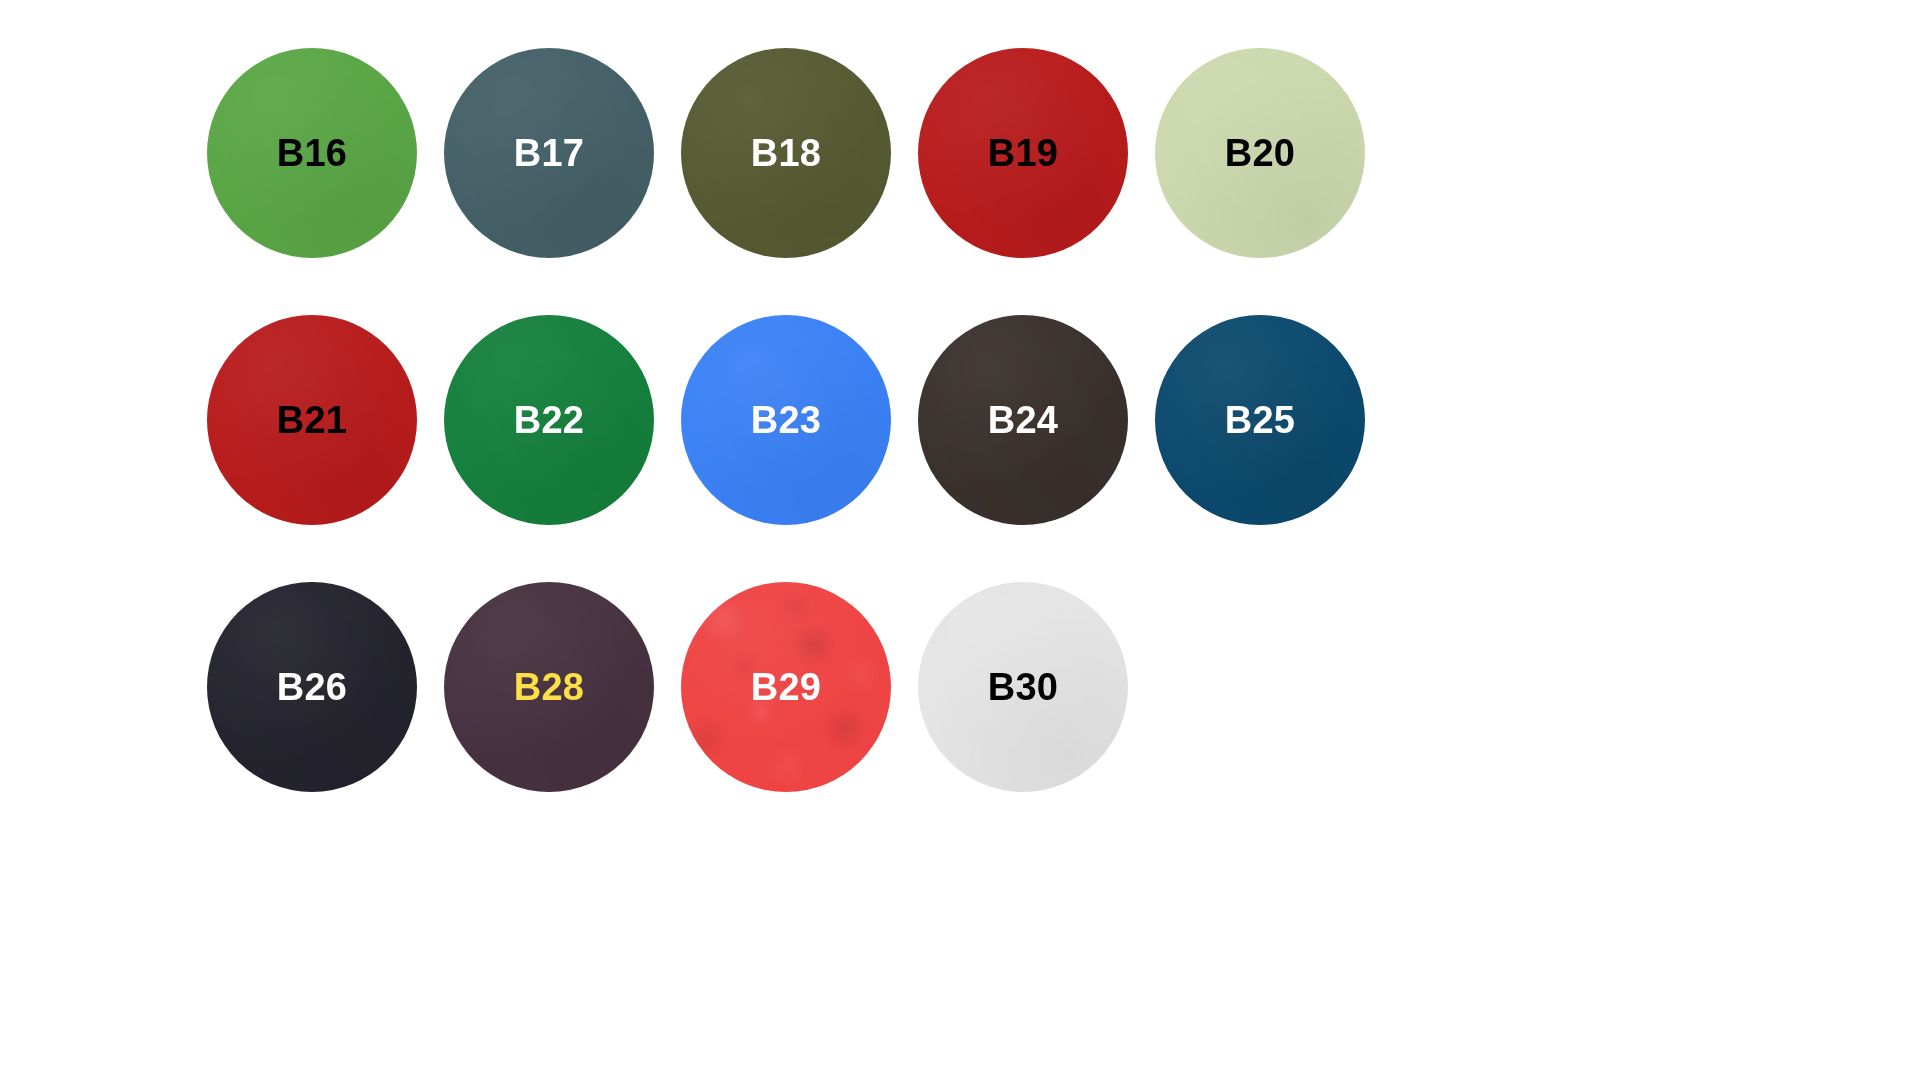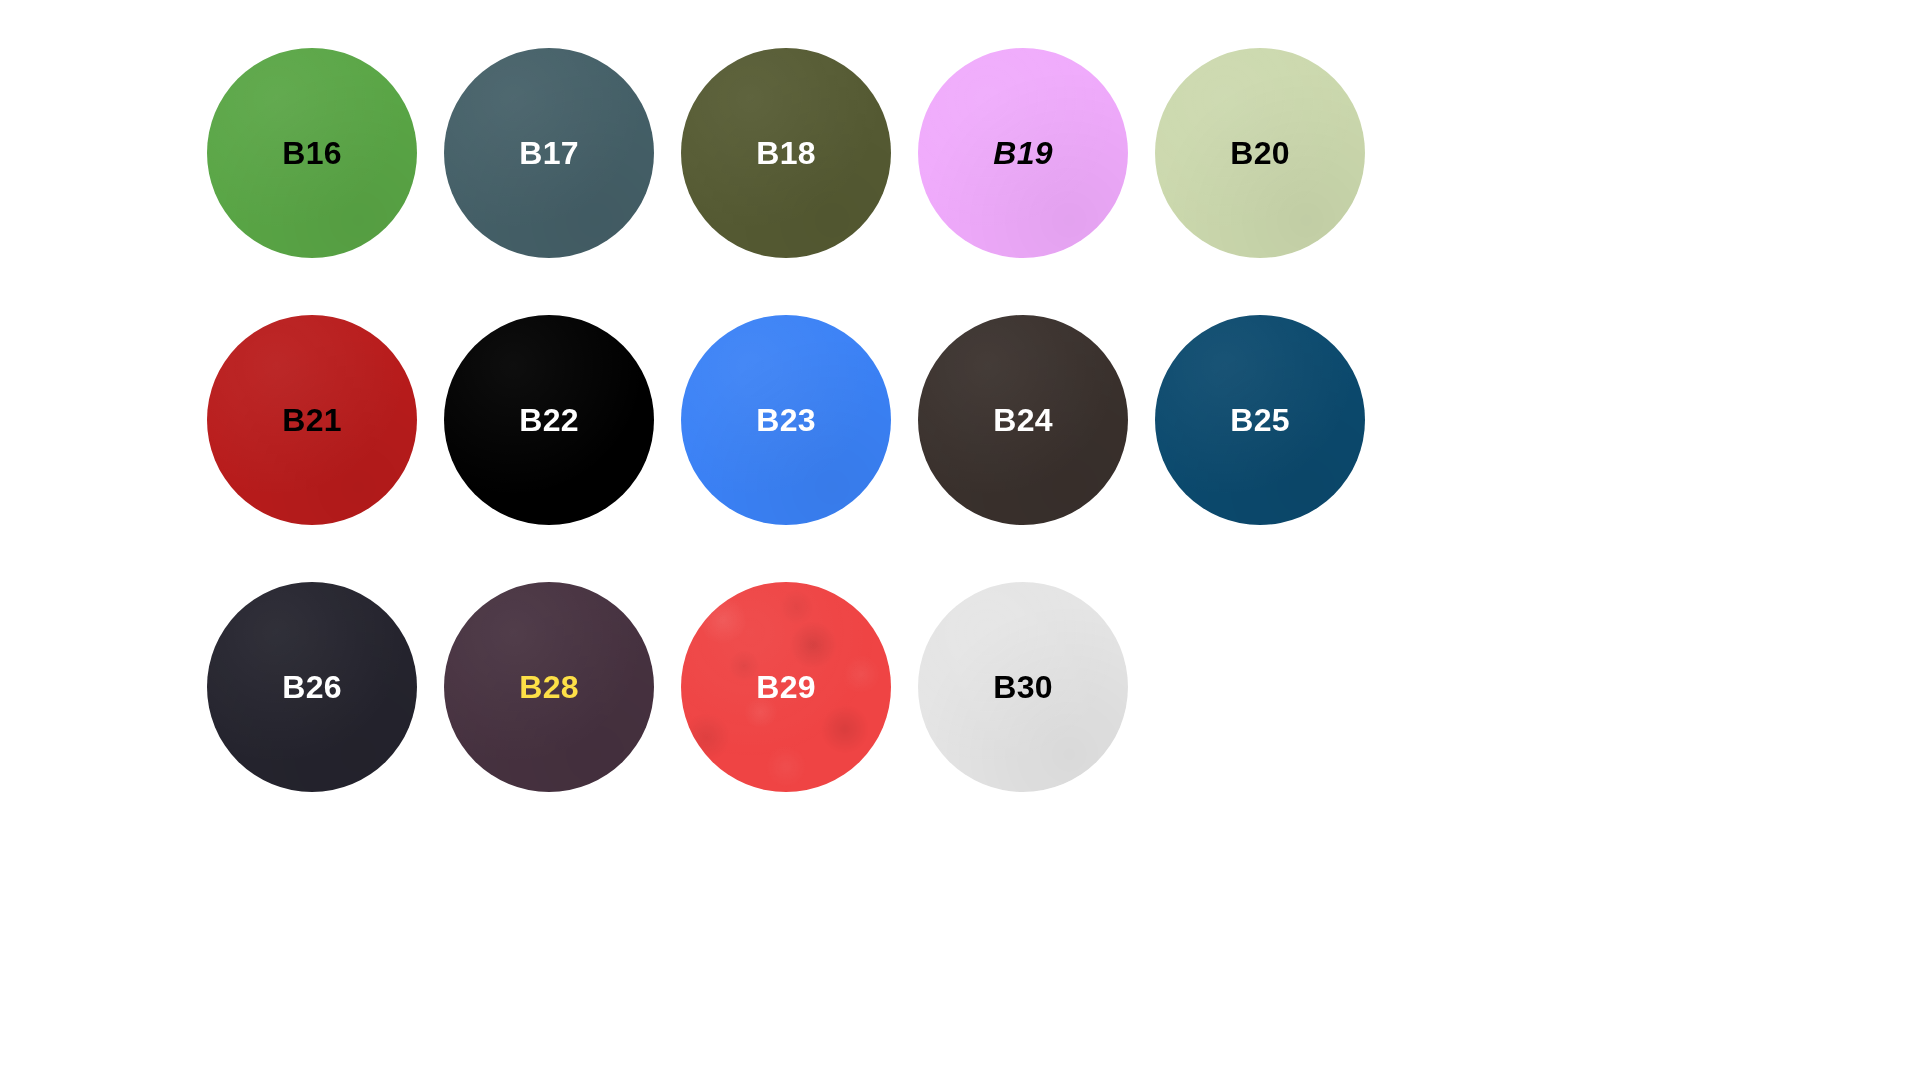--- a/index.html
+++ b/index.html
@@ -71,51 +71,51 @@
       radial-gradient(circle at 30% 40%, rgba(0,0,0,0.06), rgba(0,0,0,0) 8%),
       radial-gradient(circle at 86% 44%, rgba(255,255,255,0.06), rgba(255,255,255,0) 9%),
       radial-gradient(circle at 12% 74%, rgba(0,0,0,0.07), rgba(0,0,0,0) 10%),
       radial-gradient(circle at 55% 12%, rgba(0,0,0,0.05), rgba(0,0,0,0) 8%),
       radial-gradient(circle at 33% 24%, rgba(255,255,255,0.05), rgba(255,255,255,0) 60%);
   }
 
   .swatch-label {
     position: relative;
     z-index: 2;
-    font-size: 32px;
+    font-size: 38px;
     font-weight: bold;
     letter-spacing: 0.2px;
     line-height: 1;
     user-select: none;
   }
 </style>
 </head>
 <body>
 
 <div id="swatch-board" style="background: rgb(255, 255, 255);">
   <div class="swatch-grid">
       <div class="swatch" style="background: rgb(90, 166, 70);">
         <span class="swatch-label" style="color: rgb(0, 0, 0);">B16</span>
       </div>
       <div class="swatch" style="background: rgb(69, 96, 104);">
         <span class="swatch-label" style="color: rgb(255, 255, 255);">B17</span>
       </div>
       <div class="swatch" style="background: rgb(86, 91, 51);">
         <span class="swatch-label" style="color: rgb(255, 255, 255);">B18</span>
       </div>
-      <div class="swatch" style="background: #f0abfc; font-style: italic;">
+      <div class="swatch" style="background: #b91c1c;">
         <span class="swatch-label" style="color: rgb(0, 0, 0);">B19</span>
       </div>
       <div class="swatch" style="background: rgb(204, 217, 174);">
         <span class="swatch-label" style="color: rgb(0, 0, 0);">B20</span>
       </div>
       <div class="swatch" style="background: #b91c1c;">
         <span class="swatch-label" style="color: rgb(0, 0, 0);">B21</span>
       </div>
-      <div class="swatch" style="background: #000000;">
+      <div class="swatch" style="background: #15803d;">
         <span class="swatch-label" style="color: rgb(255, 255, 255);">B22</span>
       </div>
       <div class="swatch" style="background: #3b82f6;">
         <span class="swatch-label" style="color: rgb(255, 255, 255);">B23</span>
       </div>
       <div class="swatch" style="background: rgb(58, 49, 45);">
         <span class="swatch-label" style="color: rgb(255, 255, 255);">B24</span>
       </div>
       <div class="swatch" style="background: #0c4a6e;">
         <span class="swatch-label" style="color: rgb(255, 255, 255);">B25</span>

